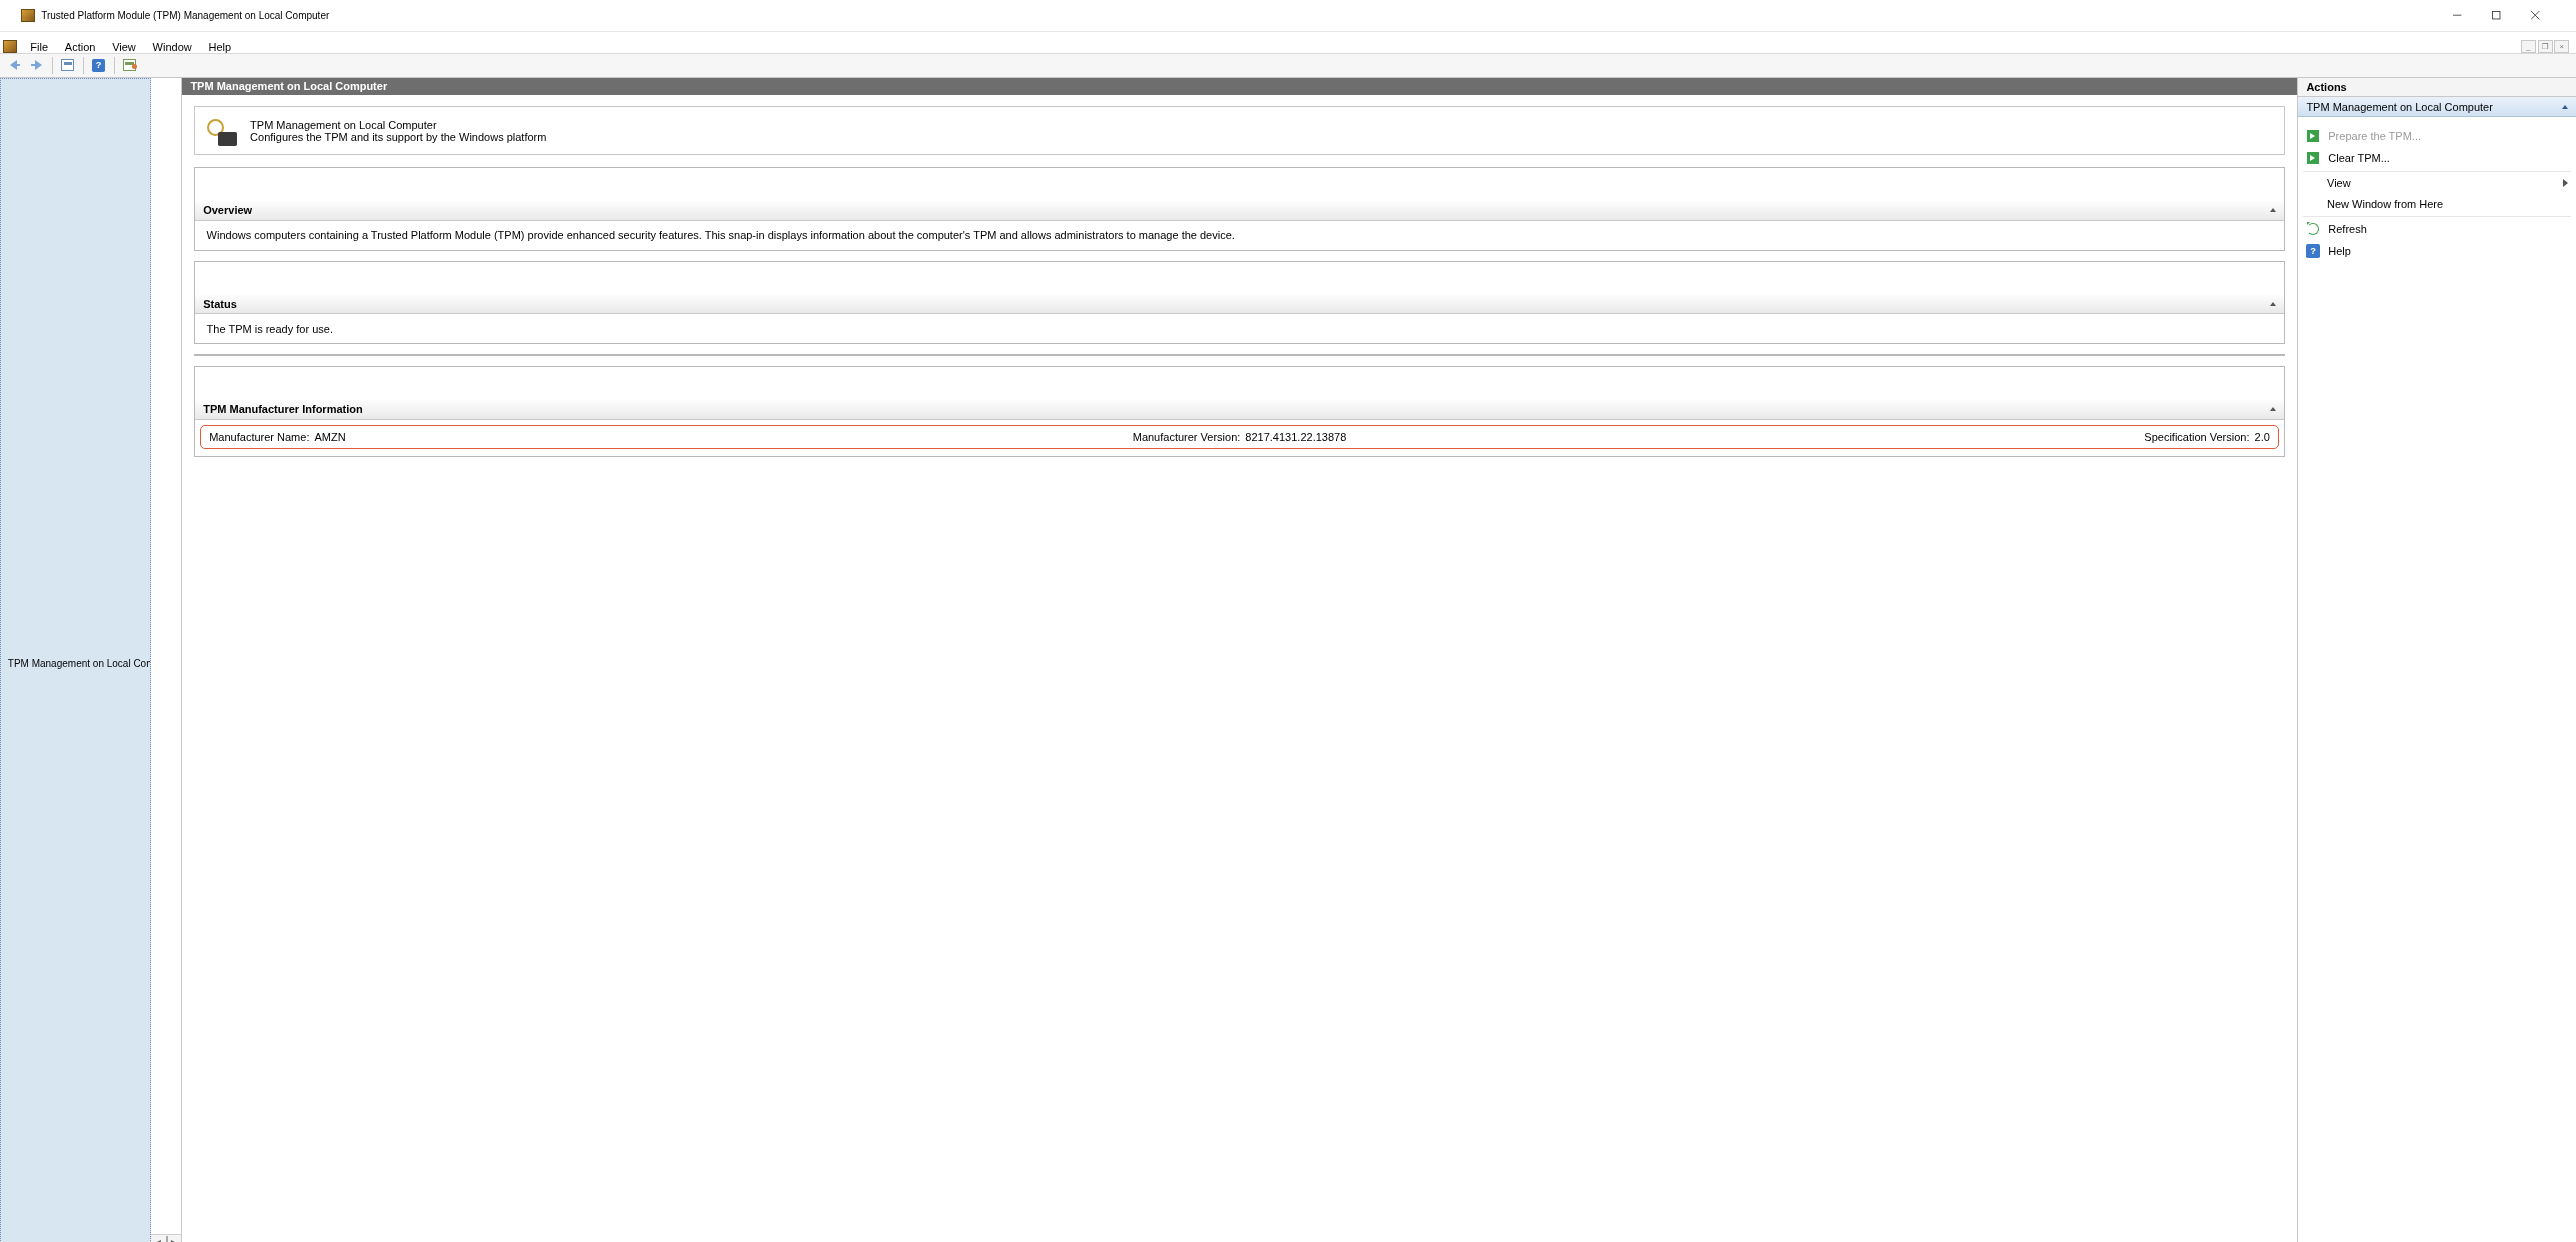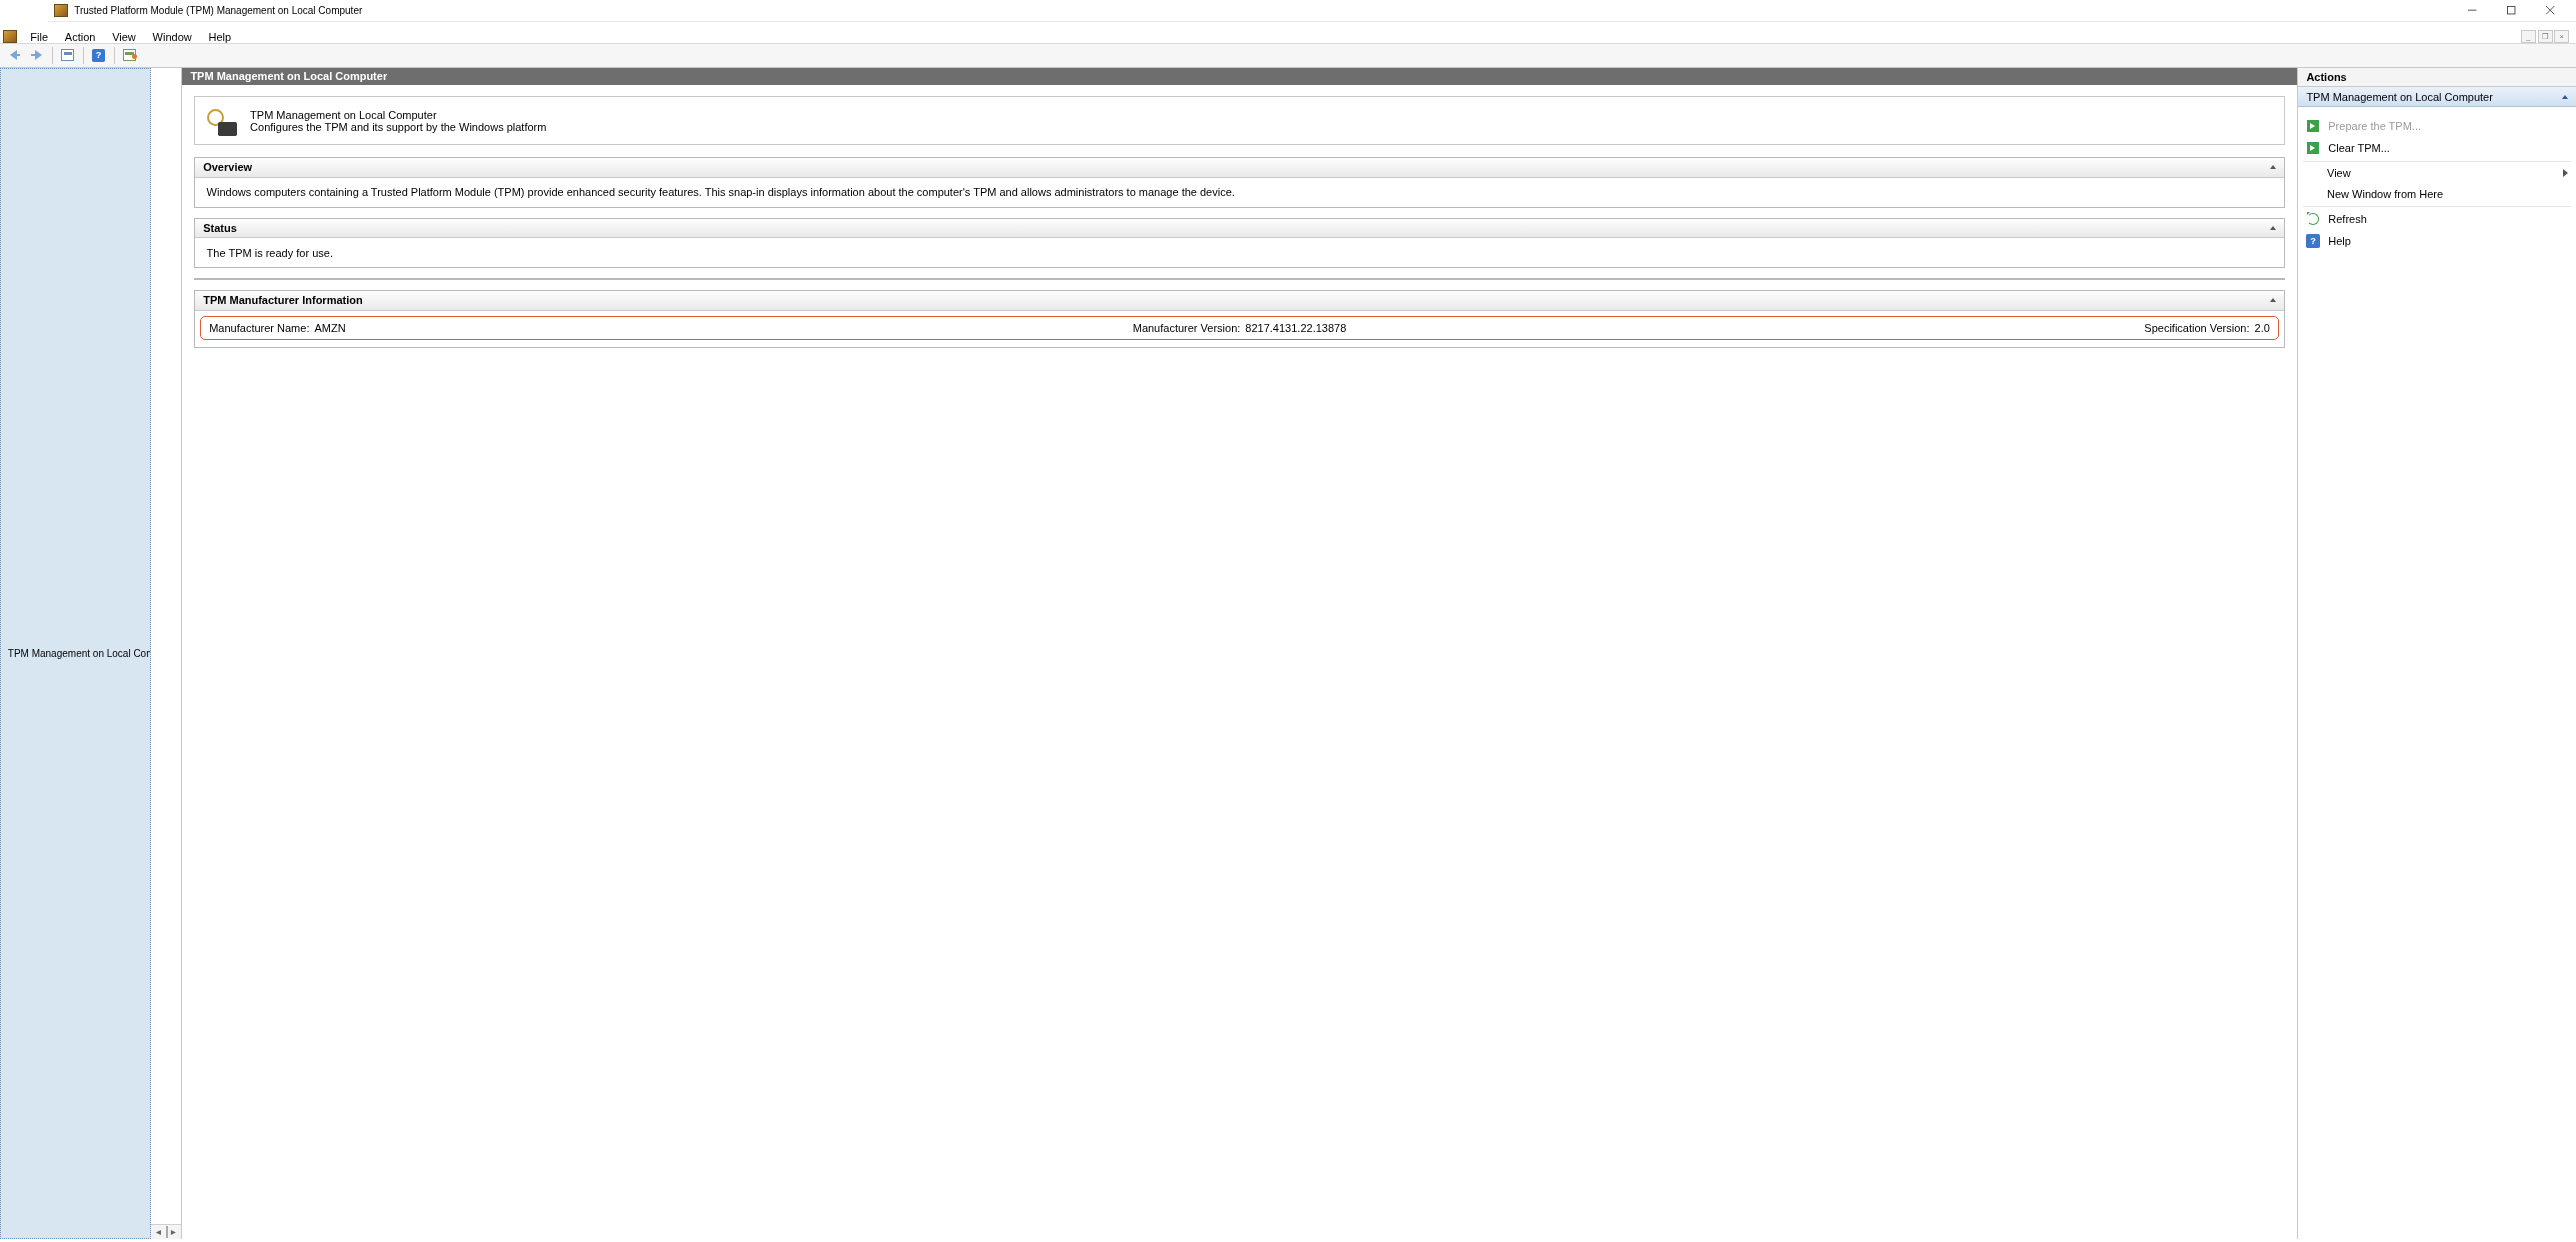--- a/index.html
+++ b/index.html
@@ -7,27 +7,26 @@
   font-family: "Segoe UI", Tahoma, sans-serif;
   font-size: 10px;
   background: #fff;
   color: #000;
   width: 2576px;
   height: 1242px;
   overflow: hidden;
   transform-origin: top left;
 }
 .titlebar {
-  height: 22px;
+  height: 32px;
   display: flex;
   align-items: center;
-  padding: 0 6px;
+  padding: 0 21px;
   background: #fff;
   border-bottom: 0.8px solid #e8e8e8;
-  margin-left: 48px;
 }
 .titlebar .app-icon {
   width: 13.5px; height: 13.5px;
   margin-right: 6.7px;
   background: linear-gradient(135deg,#d8a038,#8a5a1a);
   border:0.8px solid #6a4a14;
 }
 .titlebar .title { flex: 1; font-size: 10px; }
 .win-controls { display: flex; }
 .win-btn {
@@ -189,21 +188,21 @@
   border:0.8px solid #b8b8b8;
   margin-bottom:10px;
   background:#fff;
 }
 .section-header{
   background:linear-gradient(#fdfdfd,#e9e9e9);
   border-bottom:0.8px solid #c8c8c8;
   padding:3.4px 8.4px;
   font-weight:bold;
   font-size:11px;
-  display:flex; align-items:center;
+  display:flex; align-items:center;margin-top:33px;
 }
 .section-header .caret{
   margin-left:auto;
   width:0;height:0;
   border-left:3.4px solid transparent;
   border-right:3.4px solid transparent;
   border-bottom:4.2px solid #555;
 }
 .section-body{
   padding:8.4px 11.8px;

